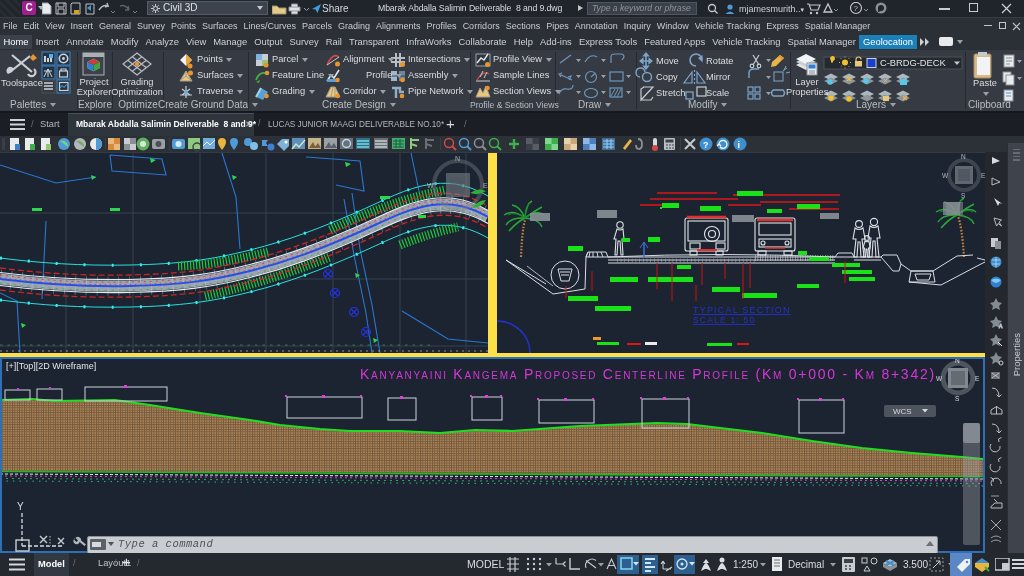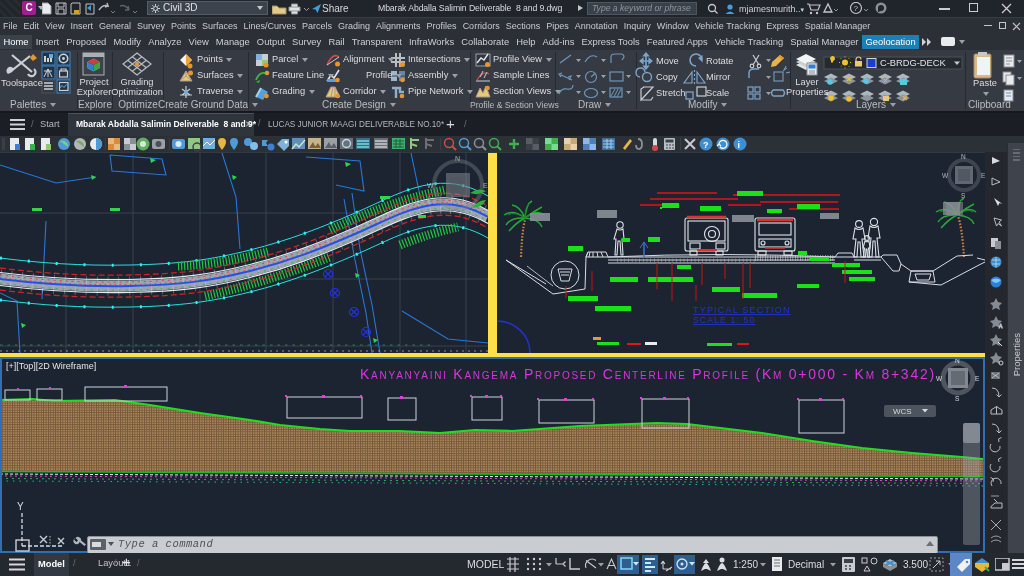--- a/index.html
+++ b/index.html
@@ -117,21 +117,21 @@
       <span>Spatial Manager</span>
 <span style="position:absolute;right:32px;top:7px;width:8px;height:1px;background:#c3c6c9;padding:0;"></span>
 <span style="position:absolute;right:18px;top:4px;width:7px;height:7px;border:1px solid #c3c6c9;padding:0;"></span>
 <svg style="position:absolute;right:3px;top:4px" width="9" height="9">
         <path d="M1,1 l7,7 M8,1 l-7,7" stroke="#c3c6c9" stroke-width="1.1"></path>
       </svg>
 </div>
 <div class="abs" id="ribtabs">
 <div class="t act">Home</div>
       <div class="t">Insert</div>
-      <div class="t">Proposed</div>
+      <div class="t">Annotate</div>
       <div class="t">Modify</div>
       <div class="t">Analyze</div>
       <div class="t">View</div>
       <div class="t">Manage</div>
       <div class="t">Output</div>
       <div class="t">Survey</div>
       <div class="t">Rail</div>
       <div class="t">Transparent</div>
       <div class="t">InfraWorks</div>
       <div class="t">Collaborate</div>

